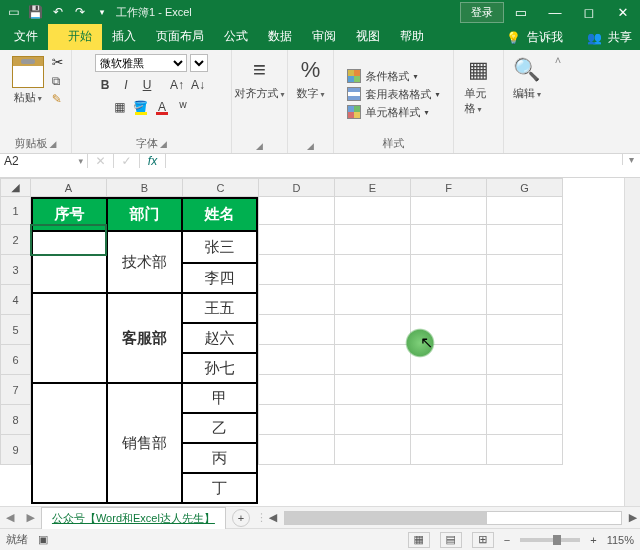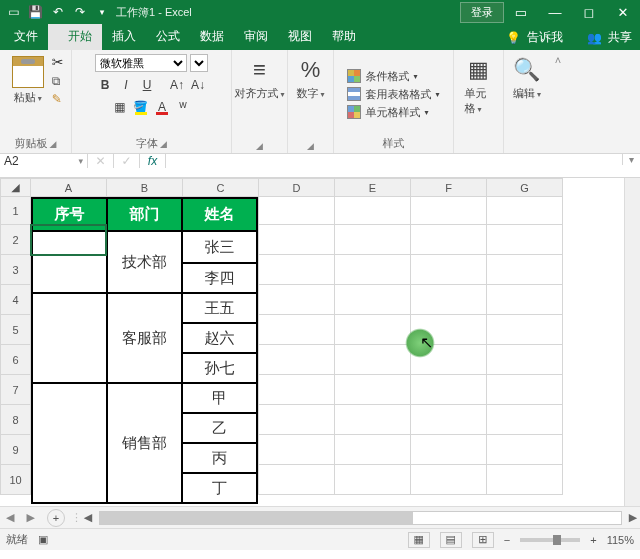--- a/index.html
+++ b/index.html
@@ -8,21 +8,21 @@
   .titlebar { background:#0f7a3c; height:24px; display:flex; align-items:center; color:#fff; font-size:11px; }
   .titlebar .qat { display:flex; gap:6px; padding:0 6px; align-items:center;}
   .titlebar .qat span { width:16px; height:16px; display:flex; align-items:center; justify-content:center; font-size:12px;}
   .titlebar .title { flex:1; text-align:left; opacity:.9;}
   .titlebar .login { background:#2a8048; padding:2px 10px; border:1px solid rgba(255,255,255,.3); font-size:11px;}
   .titlebar .winctrl { display:flex; }
   .titlebar .winctrl span { width:34px; text-align:center; font-size:13px;}
   
   .menutabs { background:#0f7a3c; height:26px; display:flex; align-items:flex-end; color:#fff; font-size:12px; padding-left:4px;}
   .menutabs .tab { padding:4px 10px 5px; cursor:default;}
-  .menutabs .tab.active { background:#e5e5e5; color:#0f7a3c;padding-left:20px;}
+  .menutabs .tab.active { background:#fde047; color:#0f7a3c;padding-left:20px;}
   .menutabs .spacer { flex:1;}
   .menutabs .help { display:flex; align-items:center; gap:6px; padding:0 8px 4px;}
   .menutabs .help span{font-size:12px;}
   
   .ribbon { background:#f3f3f3; border-bottom:1px solid #d6d6d6; height:104px; display:flex; }
   .group { border-right:1px solid #e0e0e0; padding:4px 8px 2px; display:flex; flex-direction:column; justify-content:space-between; align-items:center;}
   .group .body { flex:1; display:flex; align-items:center; gap:4px;}
   .group .label { font-size:11px; color:#666; text-align:center; padding-top:2px; display:flex; gap:2px; align-items:center; justify-content:center;}
   .group .label .dlg{font-size:9px;color:#888;}
   .bigbtn { display:flex; flex-direction:column; align-items:center; gap:2px; padding:2px 4px; font-size:11px; color:#444;}
@@ -97,20 +97,21 @@
     <span>◻</span>
     <span>✕</span>
   </div>
 </div>
 
 <div class="menutabs" id="menutabs">
 
   <div class="tab">文件</div>
     <div class="tab active">开始</div>
     <div class="tab">插入</div>
+    <div class="tab">页面布局</div>
     <div class="tab">公式</div>
     <div class="tab">数据</div>
     <div class="tab">审阅</div>
     <div class="tab">视图</div>
     <div class="tab">帮助</div>
     <div class="spacer"></div>
   <div class="help">
     <span>💡</span>
     <span>告诉我</span>
     <span style="width:12px"></span>
@@ -330,51 +331,41 @@
           <tr>
             <th class="rowh" style="height:30px;">9</th>
             <td></td>
             <td></td>
             <td></td>
             <td></td>
             <td></td>
             <td></td>
             <td></td>
           </tr>
-          <tr>
-            <th class="rowh" style="height:30px;">10</th>
-            <td></td>
-            <td></td>
-            <td></td>
-            <td></td>
-            <td></td>
-            <td></td>
-            <td></td>
-          </tr>
         </tbody>
       </table>
 
     <table class="datatable" id="datatable" style="left:31px;top:19px;">
         <tbody>
           <tr>
             <th style="width:75px;height:33px;">序号</th>
             <th style="width:75px;height:27px;">部门</th>
             <th style="width:75px;height:27px;">姓名</th>
           </tr>
           <tr>
             <td rowspan="2" style="width:75px;height:60px;"></td>
             <td rowspan="2" style="width:75px;">技术部</td>
             <td style="width:75px;height:32px;">张三</td>
           </tr>
           <tr>
             <td style="width:75px;height:30px;">李四</td>
           </tr>
           <tr>
             <td rowspan="3" style="width:75px;height:90px;"></td>
-            <td rowspan="3" style="width:75px;">客服部</td>
+            <td rowspan="3" style="width:75px;font-weight:bold;">客服部</td>
             <td style="width:75px;height:30px;">王五</td>
           </tr>
           <tr>
             <td style="width:75px;height:30px;">赵六</td>
           </tr>
           <tr>
             <td style="width:75px;height:30px;">孙七</td>
           </tr>
           <tr>
             <td rowspan="4" style="width:75px;height:120px;"></td>
@@ -397,20 +388,21 @@
 
     <div class="cursorspot" style="left:405px;top:150px;"></div>
     <div class="cursor" style="left:420px;top:155px;">↖</div>
   </div>
   <div class="vscroll"></div>
 </div>
 
 <div class="tabsbar">
   <span class="nav">◀</span>
   <span class="nav">▶</span>
+  <div class="stab">公众号【Word和Excel达人先生】</div>
   <div class="plus">+</div>
   <span style="width:10px;color:#bbb;">⋮</span>
   <span class="arrow">◀</span>
   <div class="hsb"></div>
   <span class="arrow">▶</span>
 </div>
 
 <div class="status">
   <span>就绪</span>
   <span>▣</span>

